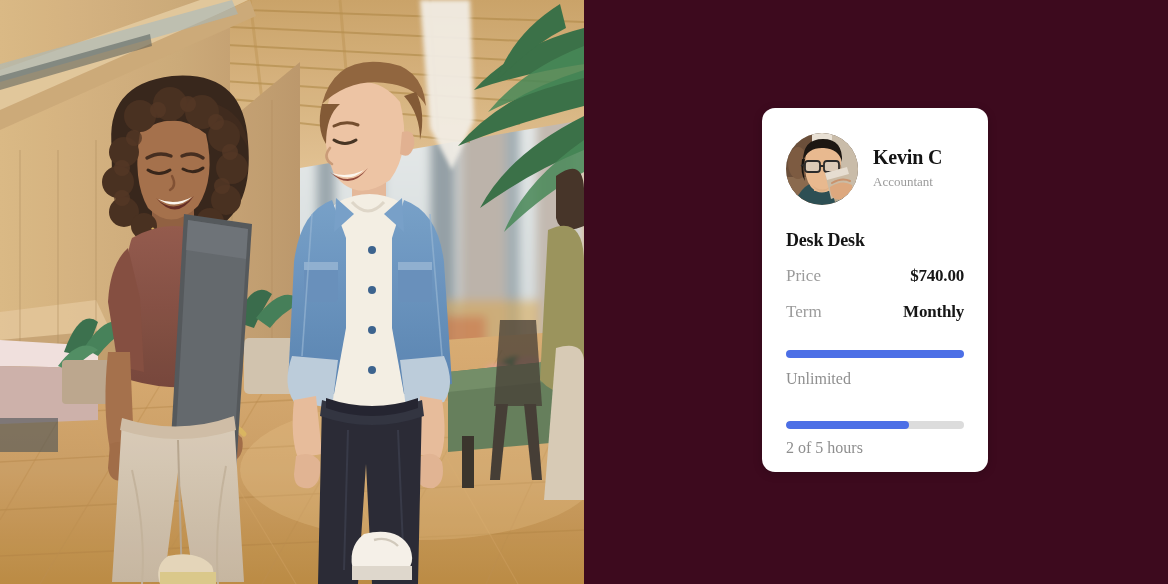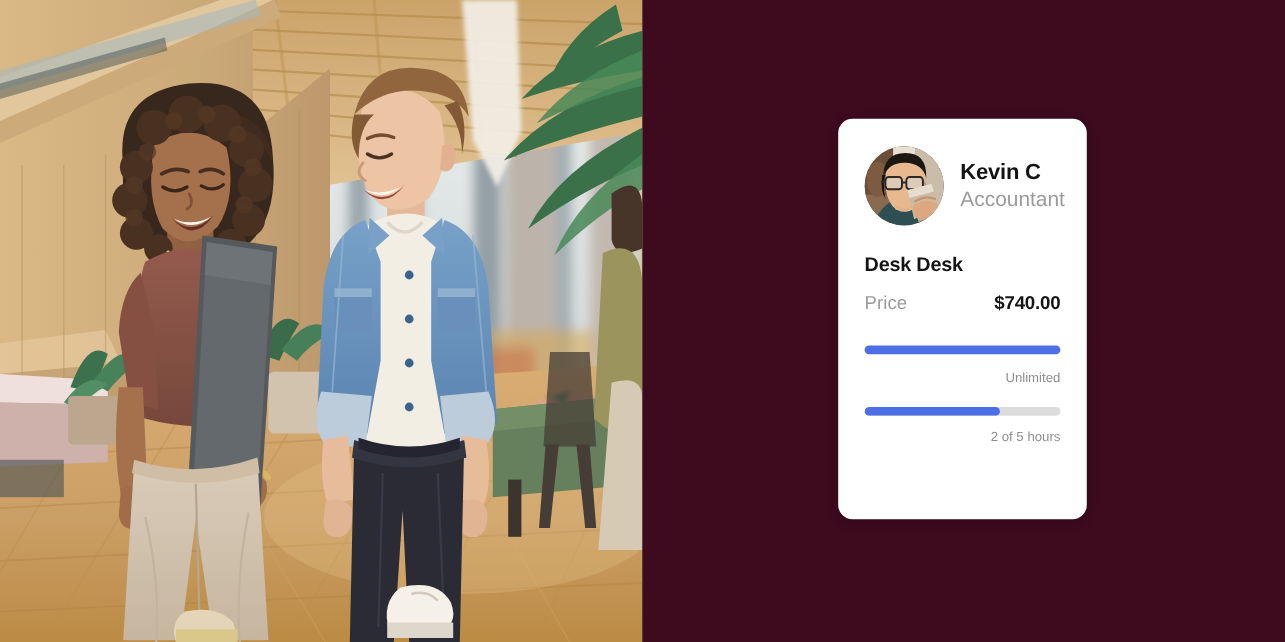--- a/index.html
+++ b/index.html
@@ -13,20 +13,21 @@
     font-family: "Liberation Sans", sans-serif;
     background: #3d0a1e;
   }
 
   .stage {
     position: relative;
     width: 1168px;
     height: 584px;
     background: #15803d;
     overflow: hidden;
+    font-family: Liberation Serif, serif;
   }
 
   
   .photo-panel {
     position: absolute;
     left: 0;
     top: 0;
     width: 584px;
     height: 584px;
     overflow: hidden;
@@ -90,21 +91,21 @@
   .profile-name {
     font-size: 20px;
     font-weight: bold;
     color: #141414;
     letter-spacing: -0.2px;
     line-height: 24px;
     white-space: nowrap;
   }
 
   .profile-role {
-    font-size: 19px;
+    font-size: 13px;
     font-weight: normal;
     color: #9b9b9b;
     line-height: 22px;
     margin-top: 2px;
     white-space: nowrap;
   }
 
   .plan-title {
     margin-top: 24px;
     font-size: 18px;
@@ -140,21 +141,21 @@
     line-height: 20px;
     text-align: right;
     letter-spacing: -0.2px;
   }
 
   .meter-block {
     margin-top: 12px;
   }
 
   .meter-block.second {
-    margin-top: 17px;
+    margin-top: 32px;
   }
 
   .bar-track {
     position: relative;
     width: 100%;
     height: 8px;
     border-radius: 4px;
     background: #dcdcdc;
     overflow: hidden;
   }
@@ -168,24 +169,23 @@
     position: absolute;
     left: 0;
     top: 0;
     height: 8px;
     border-radius: 4px;
     background: #4c6fe6;
   }
 
   .meter-caption {
     margin-top: 11px;
-    font-size: 12px;
+    font-size: 16px;
     color: #8f8f8f;
     line-height: 20px;
-    text-align: right;
   }
   .meter-caption.tight {
     margin-top: 9px;
   }
 </style>
 </head>
 <body style="background: rgb(61, 10, 30);">
 
 <div class="stage">
 
@@ -601,20 +601,24 @@
       </div>
     </div>
 
     <div class="plan-title">Desk Desk</div>
 
     <div class="detail-list">
       <div class="detail-row">
         <span class="detail-label">Price</span>
         <span class="detail-value">$740.00</span>
       </div>
+      <div class="detail-row">
+        <span class="detail-label">Term</span>
+        <span class="detail-value">Monthly</span>
+      </div>
     </div>
 
     <div class="meter-block">
       <div class="bar-track full"></div>
       <div class="meter-caption">Unlimited</div>
     </div>
 
     <div class="meter-block second">
       <div class="bar-track">
         <div class="bar-fill" id="hours-fill" style="width: 69%;"></div>

